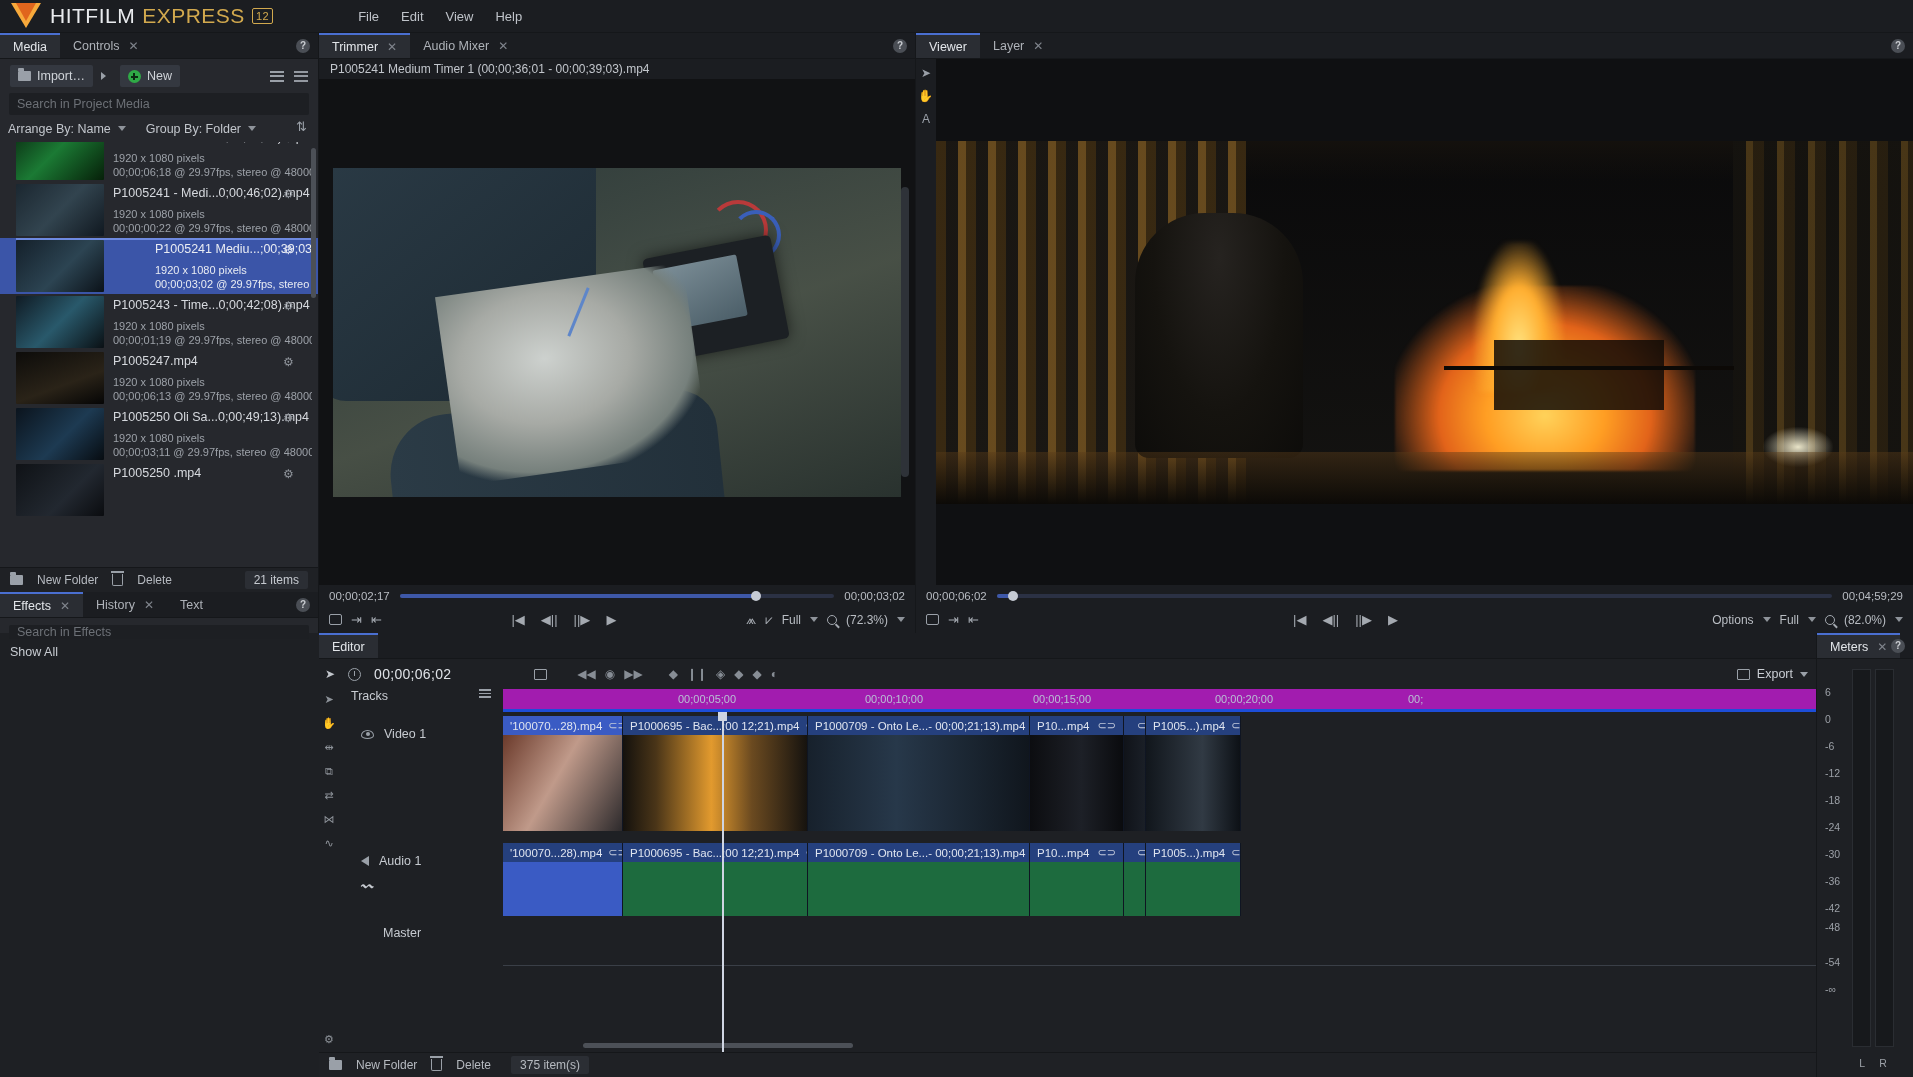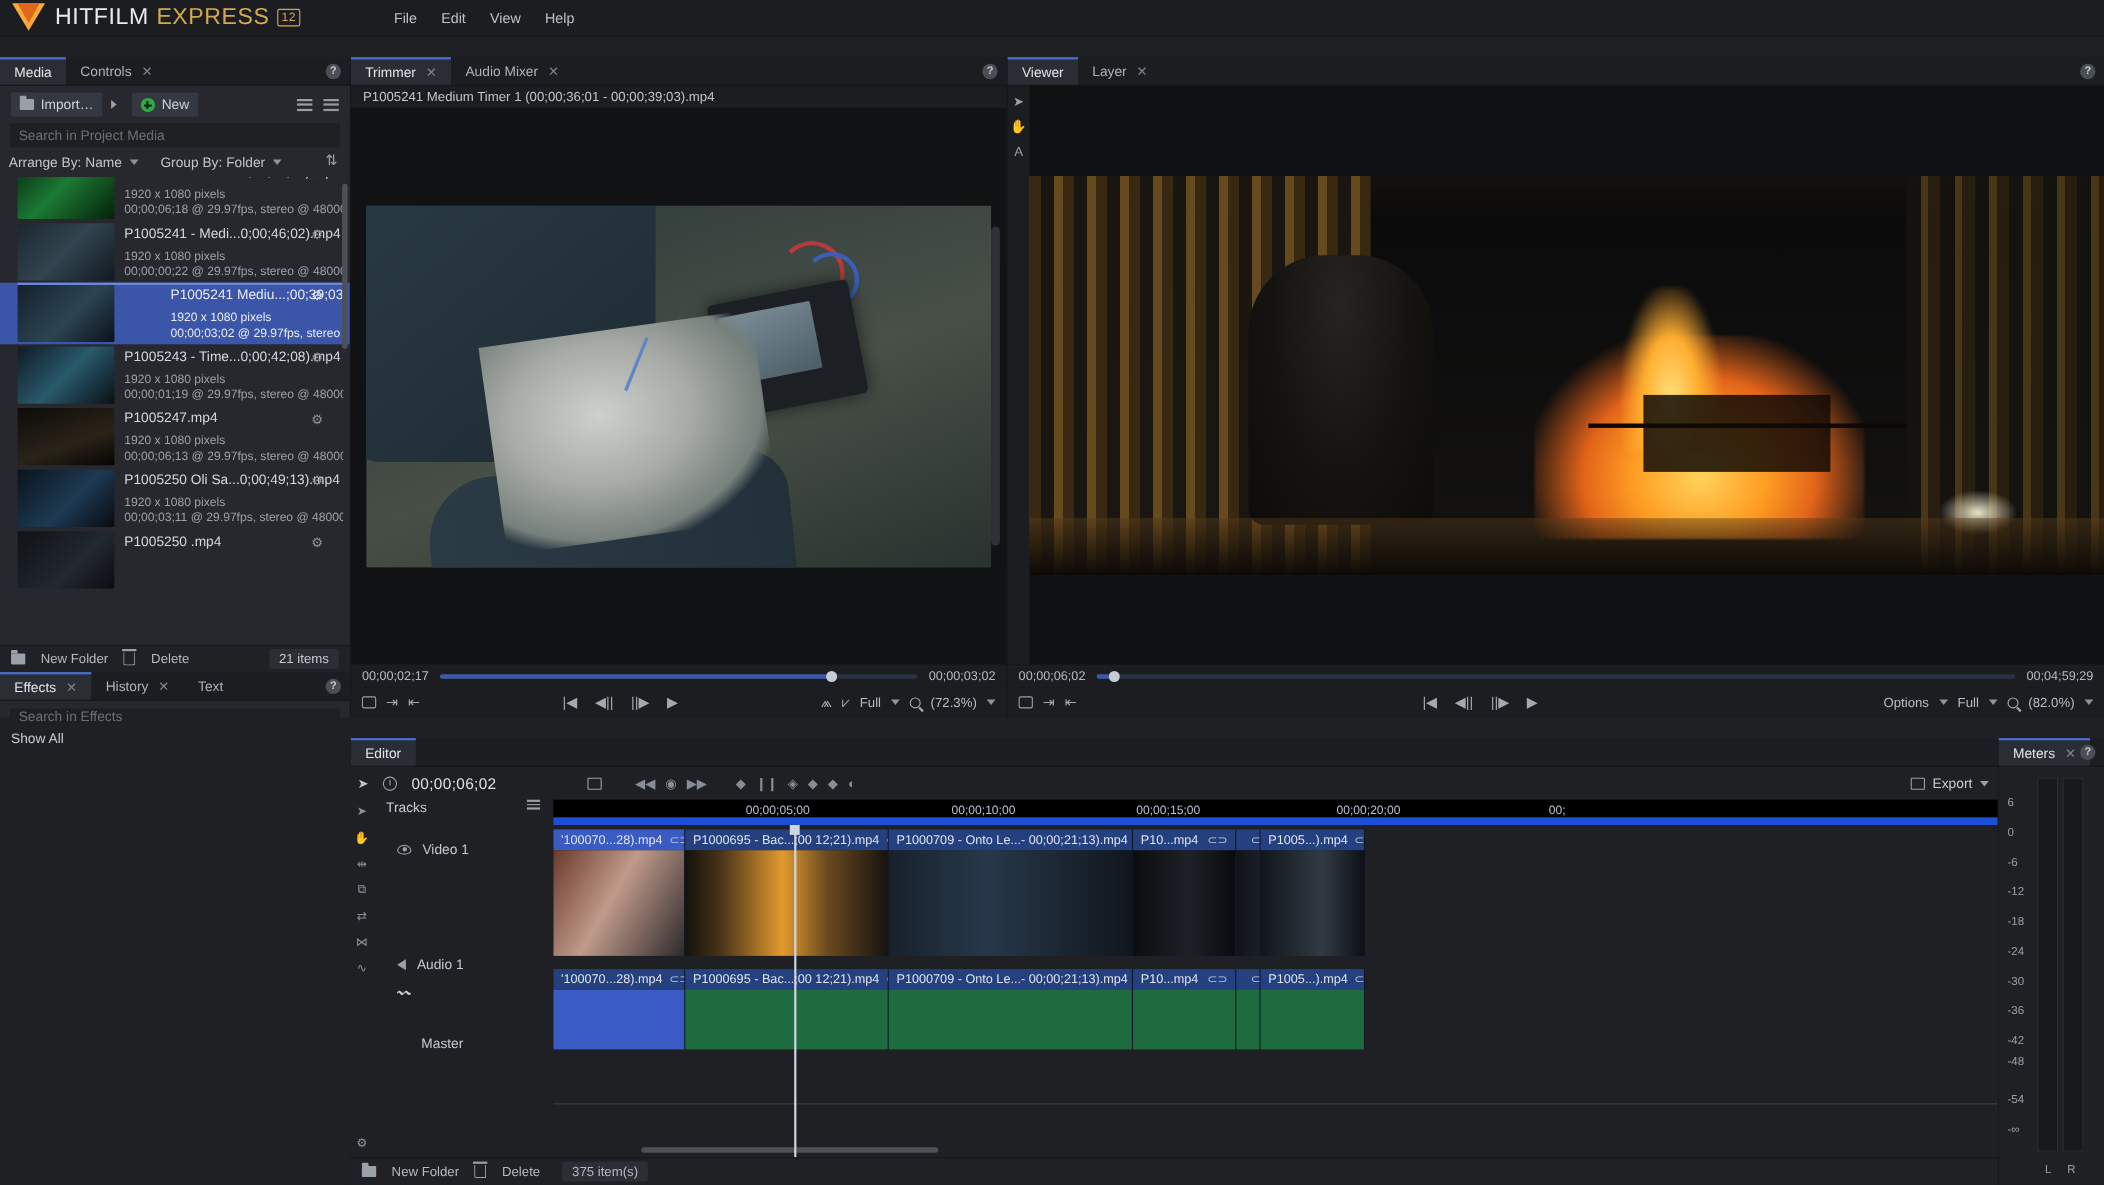--- a/index.html
+++ b/index.html
@@ -4,21 +4,21 @@
 <style>
   * { box-sizing: border-box; margin: 0; padding: 0; }
   html, body {
     width: 1913px; height: 1077px;
     background: #1e2024;
     font-family: "Liberation Sans", sans-serif;
     color: #c8cbd0;
     overflow: hidden;
     font-size: 13px;
   }
-  .app { width: 1913px; height: 1077px; display: flex; flex-direction: column; position: relative; gap: 19px; }
+  .app { width: 1913px; height: 1077px; display: flex; flex-direction: column; position: relative; }
 
   
   .titlebar {
     height: 33px; background: #1b1d21; display: flex; align-items: center;
     padding-left: 10px; flex: none; border-bottom: 1px solid #15171a;
   }
   .logo-wrap { position: relative; width: 32px; height: 28px; }
   .logo-wrap:before{
     content:""; position:absolute; left:1px; top:1px; width:0;height:0;
     border-left:15px solid transparent;border-right:15px solid transparent;border-top:25px solid #f7a93b;
@@ -185,21 +185,21 @@
   .ed-tracks { width: 164px; flex: none; background: #1e2024; display: flex; flex-direction: column; }
   .trk-head { height: 24px; display: flex; padding: 0 12px; font-size: 12.5px; color: #c8ccd2; }
   .trk-head .burger{margin-left:auto; display:flex;flex-direction:column;gap:2px;}
   .trk-head .burger i{width:12px;height:1.6px;background:#9aa0a8;display:block;}
   .trk-row { display: flex; align-items: center; gap: 10px; padding-left: 22px; font-size: 12.5px; color: #c6cad0; }
   .eye { width: 13px; height: 9px; border: 1.4px solid #9aa0a8; border-radius: 50% 50% 50% 50%/60% 60% 40% 40%; position: relative;}
   .eye:after{content:"";position:absolute;left:4px;top:1.6px;width:4px;height:4px;border-radius:50%;background:#9aa0a8;}
   .spk { width: 0;height:0;border-top:5px solid transparent;border-bottom:5px solid transparent;border-right:8px solid #9aa0a8;}
 
   .tl-wrap { flex: 1; display: flex; flex-direction: column; min-width: 0; background: #1e2024; position:relative;}
-  .ruler { height: 23px; background: #000000; position: relative; flex:none; border-bottom:7px solid #1d4ed8;}
+  .ruler { height: 23px; background: #a21caf; position: relative; flex:none; border-bottom:3px solid #1d4ed8;}
   .ruler .lbl { position: absolute; top: 4px; font-size: 11px; color: #b8c0d4; }
   .tl-body { flex: 1; position: relative; overflow: hidden; background:#1e2024;}
   .track-clips { position: absolute; left: 0; right: 0; }
   .clip { position: absolute; top: 0; bottom: 0; }
   .cliphdr { height: 19px; background: #25407e; display: flex; align-items: center; padding: 0 7px; font-size: 11.5px;
      color: #dfe4ef; gap: 6px; border-right: 1px solid #0f1522; white-space: nowrap; overflow: hidden;}
   .cliphdr.sel { background: #3a5bc4; }
   .link-ico { margin-left: auto; color: #c0c8da; font-size: 11px; }
   .clipbody { position:absolute; top:19px; bottom:0; left:0; right:0; border-right:1px solid #0f1522; overflow:hidden;}
   .audhdr { height: 19px; background: #25407e; display: flex; align-items: center; padding: 0 7px; font-size: 11.5px; color:#dfe4ef; gap:6px; border-right:1px solid #0f1522; white-space:nowrap; overflow:hidden;}
@@ -606,21 +606,21 @@
             <span class="burger">
                 <i></i>
                 <i></i>
                 <i></i>
               </span>
           </div>
           <div class="trk-row" style="height:26px;margin-top:8px">
             <span class="eye"></span>
             <span>Video 1</span>
           </div>
-          <div class="trk-row" style="height:26px;margin-top:79px">
+          <div class="trk-row" style="height:26px;margin-top:101px">
             <span class="spk"></span>
             <span>Audio 1</span>
           </div>
           <div class="trk-row" style="height:20px;padding-left:22px">
             <span>〰</span>
           </div>
           <div class="trk-row" style="height:26px;margin-top:26px;padding-left:44px">
             <span class="masterlbl">Master</span>
           </div>
         </div>

